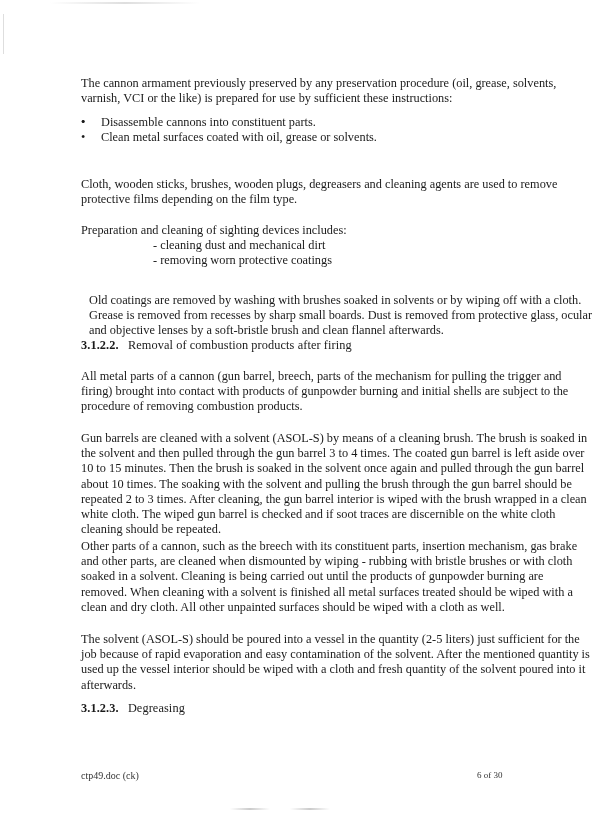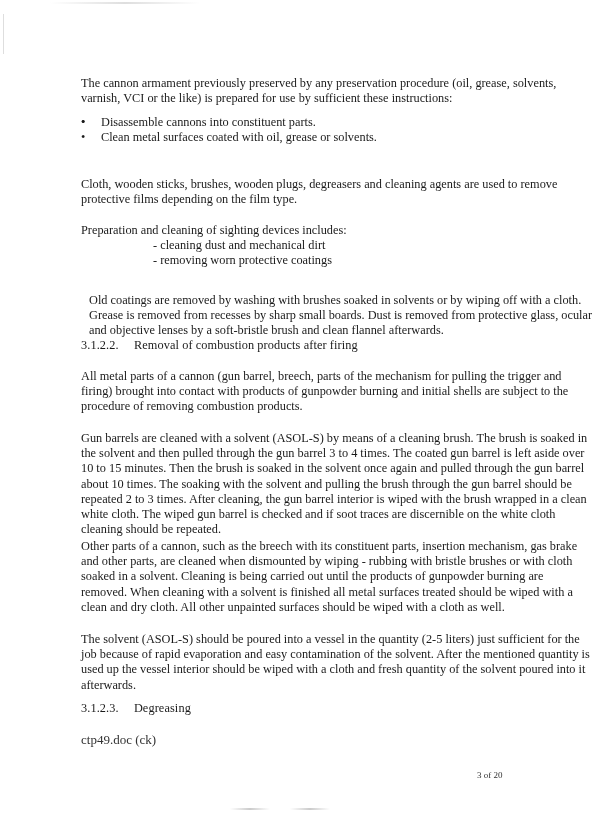--- a/index.html
+++ b/index.html
@@ -58,26 +58,26 @@
       position: absolute;
       left: 0px;
       top: 0;
     }
     .sub-list {
       padding-left: 72px;
     }
     .heading {
       letter-spacing: 0.1px;
     }
-    .heading .num { margin-right: 12px; }
+    .heading .num { margin-right: 6px; font-weight: bold; }
     .footer-left {
       position: absolute;
       left: 81px;
-      top: 732px;
-      font-size: 13px;
+      top: 768px;
+      font-size: 10px;
       color: #333;
     }
     .footer-right {
       position: absolute;
       left: 477px;
       top: 768px;
       font-size: 9px;
       color: #333;
     }
   </style>
@@ -131,13 +131,13 @@
   <p class="block" style="top:556px;">The solvent (ASOL-S) should be poured into a vessel in the quantity (2-5 liters) just sufficient for the job because of rapid evaporation and easy contamination of the solvent. After the mentioned quantity is used up the vessel interior should be wiped with a cloth and fresh quantity of the solvent poured into it afterwards.</p>
 
   <p class="block heading" style="top:625px;">
     <span class="num">3.1.2.3.</span>
     <span>Degreasing</span>
   </p>
 
 </div>
 
 <div class="footer-left">ctp49.doc (ck)</div>
-<div class="footer-right">3 of  20</div>
+<div class="footer-right">6 of  30</div>
 
 </body></html>

